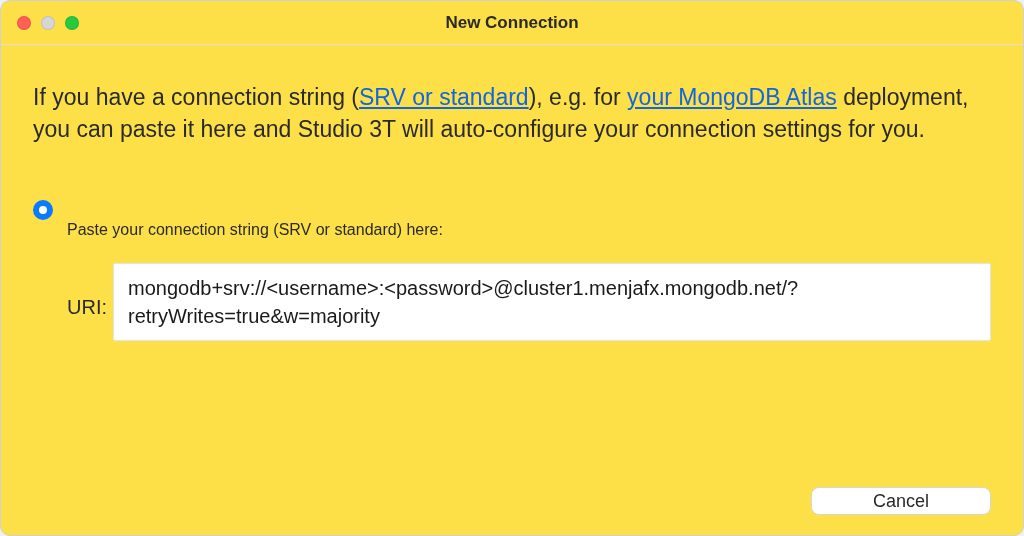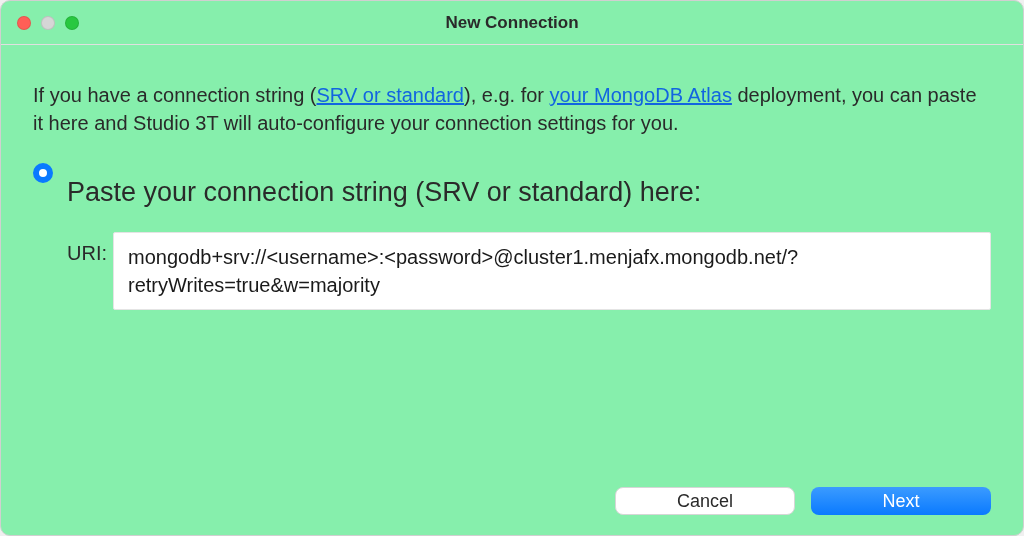--- a/index.html
+++ b/index.html
@@ -6,21 +6,21 @@
     body {
       width: 1024px;
       height: 536px;
       font-family: -apple-system, BlinkMacSystemFont, "Helvetica Neue", Arial, sans-serif;
       background: #f0f0f0;
       overflow: hidden;
     }
     .window {
       width: 1024px;
       height: 536px;
-      background: #86efac;
+      background: #fde047;
       border-radius: 10px;
       border: 1px solid #d0d0d0;
       display: flex;
       flex-direction: column;
       overflow: hidden;
     }
     .titlebar {
       height: 44px;
       display: flex;
       align-items: center;
@@ -51,22 +51,23 @@
       color: #2a2a2a;
     }
     .content {
       flex: 1;
       padding: 36px 32px 20px 32px;
       display: flex;
       flex-direction: column;
       color: #2a2a2a;
     }
     .intro {
-      font-size: 20px;
+      font-size: 23px;
       line-height: 1.4;
+      margin-bottom: 36px;
     }
     .intro a {
       color: #1265e0;
       text-decoration: underline;
     }
     .option-row {
       display: flex;
       align-items: center;
       gap: 14px;
       margin-bottom: 24px;
@@ -81,26 +82,26 @@
       align-items: center;
       justify-content: center;
       flex-shrink: 0;
       cursor: pointer;
     }
     .radio.selected {
       border: 6px solid #0a7aff;
       background: #fff;
     }
     .option-label {
-      font-size: 27px;
+      font-size: 16px;
       margin-top: 40px;
     }
     .uri-row {
       display: flex;
-      align-items: flex-start;
+      align-items: center;
       gap: 6px;
       margin-left: 34px;
       margin-bottom: 40px;
     }
     .uri-label {
       font-size: 20px;
       padding-top: 10px;
       white-space: nowrap;
     }
     .uri-input {
@@ -168,16 +169,15 @@
     </div>
 
     <div class="uri-row">
       <span class="uri-label">URI:</span>
       <textarea class="uri-input" style="">mongodb+srv://&lt;username&gt;:&lt;password&gt;@cluster1.menjafx.mongodb.net/?retryWrites=true&amp;w=majority</textarea>
     </div>
 
 
     <div class="footer">
       <button class="btn btn-cancel">Cancel</button>
-      <button class="btn btn-next">Next</button>
     </div>
   </div>
 </div>
 
 </body></html>

